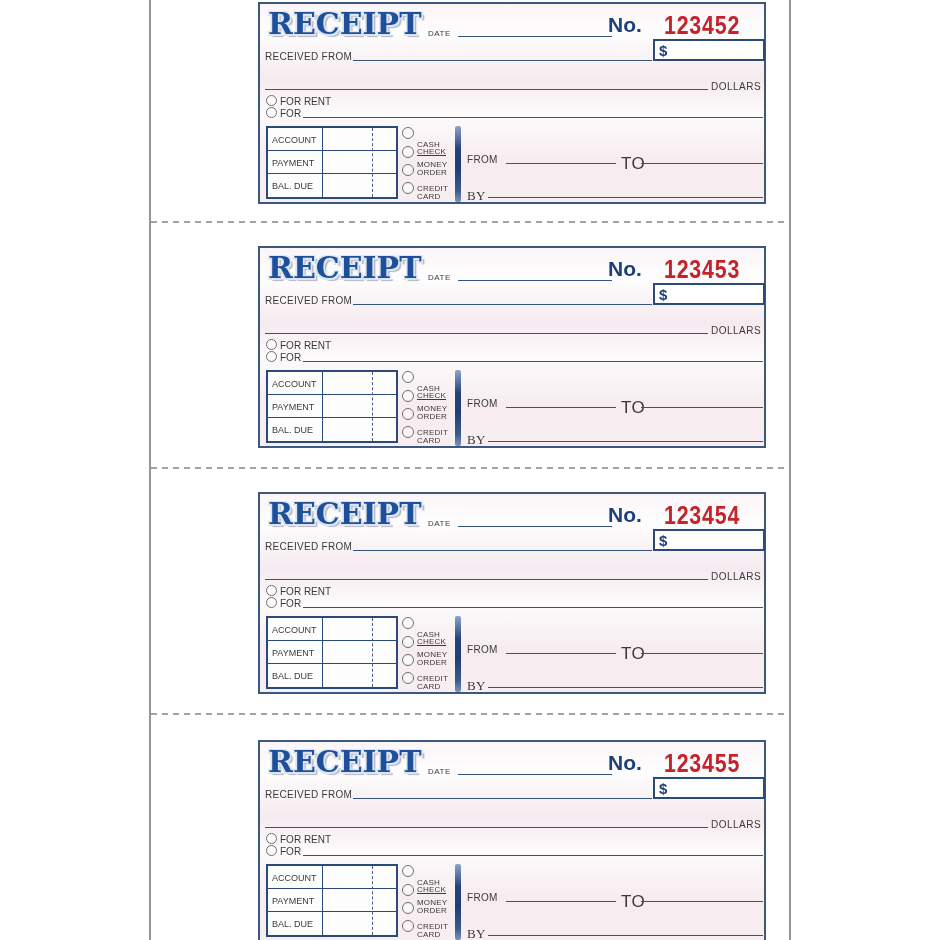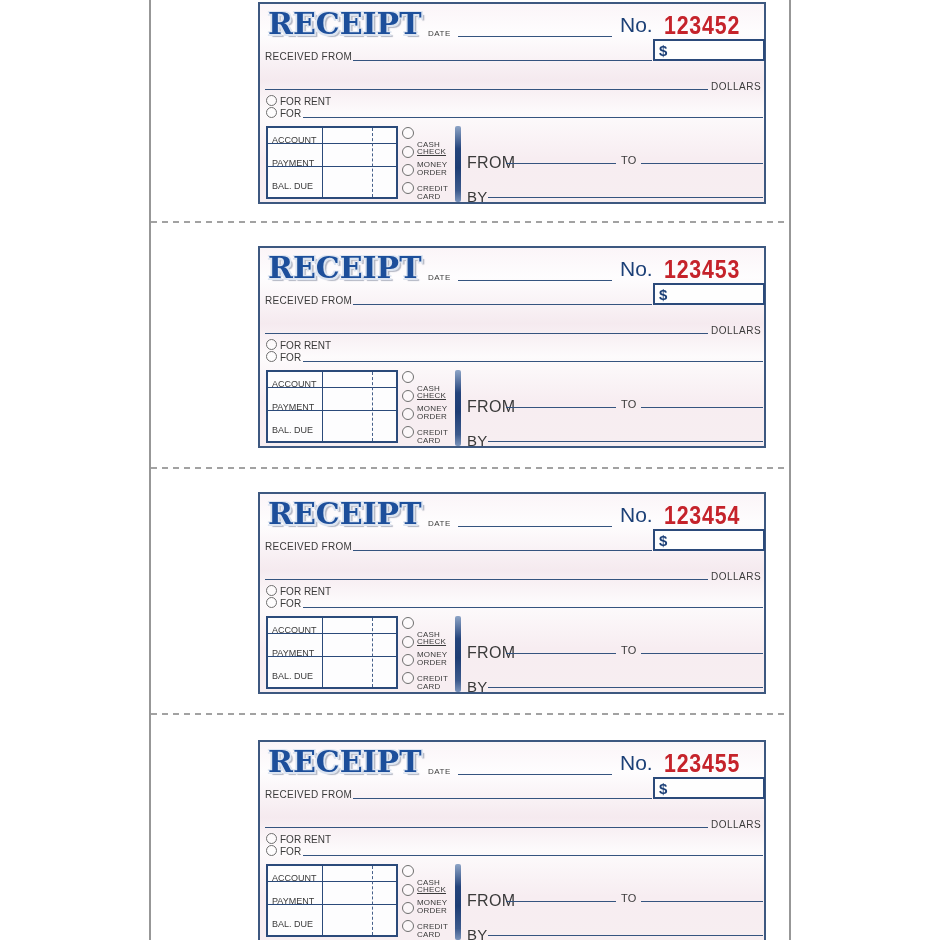--- a/index.html
+++ b/index.html
@@ -27,21 +27,21 @@
     color:#1d4f9b;letter-spacing:0px;
     text-shadow:
       -1.5px -1.5px 0 #dde5f1, 1.5px -1.5px 0 #dde5f1,
       -1.5px 1.5px 0 #dde5f1, 1.5px 1.5px 0 #dde5f1,
       3px 3px 1px rgba(116,126,148,.55);
   }
   .lbl{color:#3a3a3a;}
   .date-lbl{left:168px;top:25px;font-size:8px;letter-spacing:.5px;}
   .line{border-bottom:1.5px solid #35547f;height:0;}
   .date-line{left:198px;top:32px;width:154px;}
-  .no-lbl{left:360px;top:9px;font-size:21px;font-weight:normal;color:#1c4077;}
+  .no-lbl{left:348px;top:9px;font-size:21px;font-weight:bold;color:#1c4077;}
   .num{
     left:404px;top:6px;font-size:26px;font-weight:bold;color:#c5232b;
     transform:scaleX(.82);transform-origin:left top;letter-spacing:1px;white-space:nowrap;
   }
   .amount-box{left:393px;top:35px;width:112px;height:22px;border:2px solid #2b4a7a;background:#fefefe;}
   .amount-box span{position:absolute;left:4px;top:1px;font-size:15px;font-weight:bold;color:#1c4077;}
   .recv-lbl{left:5px;top:47px;font-size:10px;letter-spacing:.3px;}
   .recv-line{left:93px;top:56px;width:299px;}
   .dollars-line{left:5px;top:85px;width:443px;}
   .dollars-lbl{left:451px;top:77px;font-size:10px;letter-spacing:.5px;}
@@ -50,37 +50,37 @@
   .forrent-lbl{left:20px;top:92px;font-size:10px;}
   .c-for{left:6px;top:103px;width:11px;height:11px;}
   .for-lbl{left:20px;top:104px;font-size:10px;}
   .for-line{left:43px;top:113px;width:460px;}
   .acct-table{left:6px;top:122px;width:132px;height:73px;border:2px solid #2b4a7a;background:#fdfdfe;}
   .trow{position:absolute;left:0;width:128px;height:23px;}
   .trow.r0{top:0;}
   .trow.r1{top:23px;padding-left:25px;}
   .trow.r2{top:46px;height:23px;}
   .trow .cell-lbl{position:absolute;left:4px;top:7px;font-size:9px;color:#3a3a3a;}
-  .trow.rb{border-bottom:1px solid #2b4a7a;height:16px;}
+  .trow.rb{border-bottom:1px solid #2b4a7a;height:23px;}
   .tdiv{left:54px;top:0;width:0;height:69px;border-left:1px solid #2b4a7a;}
   .tdash{left:104px;top:0;width:0;height:69px;border-left:1px dashed #46608a;}
   .opt-circ{left:142px;width:12px;height:12px;}
   .oc0{top:123px;} .oc1{top:142px;} .oc2{top:160px;} .oc3{top:178px;}
   .opt-lbl{left:157px;font-size:8px;line-height:8px;letter-spacing:.2px;}
   .ol0{top:137px;} .ol1{top:144px;text-decoration:underline;} .ol2{top:157px;} .ol3{top:181px;}
   .blue-bar{
     left:195px;top:122px;width:6px;height:76px;
     background:linear-gradient(180deg,#8ea5c7 0%,#24437b 30%,#1e3d74 55%,#3c5a8c 85%,#7b93ba 100%);
     border-radius:2px;
   }
-  .from-lbl{left:207px;top:150px;font-size:16px;letter-spacing:.3px;text-align:center;}
+  .from-lbl{left:207px;top:150px;font-size:10px;letter-spacing:.3px;text-align:center;}
   .from-line{left:246px;top:159px;width:110px;}
-  .to-lbl{left:361px;top:150px;font-size:11px;letter-spacing:.3px;}
+  .to-lbl{left:361px;top:150px;font-size:17px;letter-spacing:.3px;}
   .to-line{left:381px;top:159px;width:122px;}
-  .by-lbl{left:207px;top:184px;font-size:15px;letter-spacing:.3px;}
+  .by-lbl{left:207px;top:184px;font-size:13px;letter-spacing:.3px;font-family:Liberation Serif, serif;}
   .by-line{left:228px;top:193px;width:275px;}
 </style>
 </head>
 <body>
 
 <div class="page-edge edge-left"></div>
 <div class="page-edge edge-right"></div>
 
 <div class="perforation" style="top:221px"></div>
 <div class="perforation" style="top:467px"></div>

